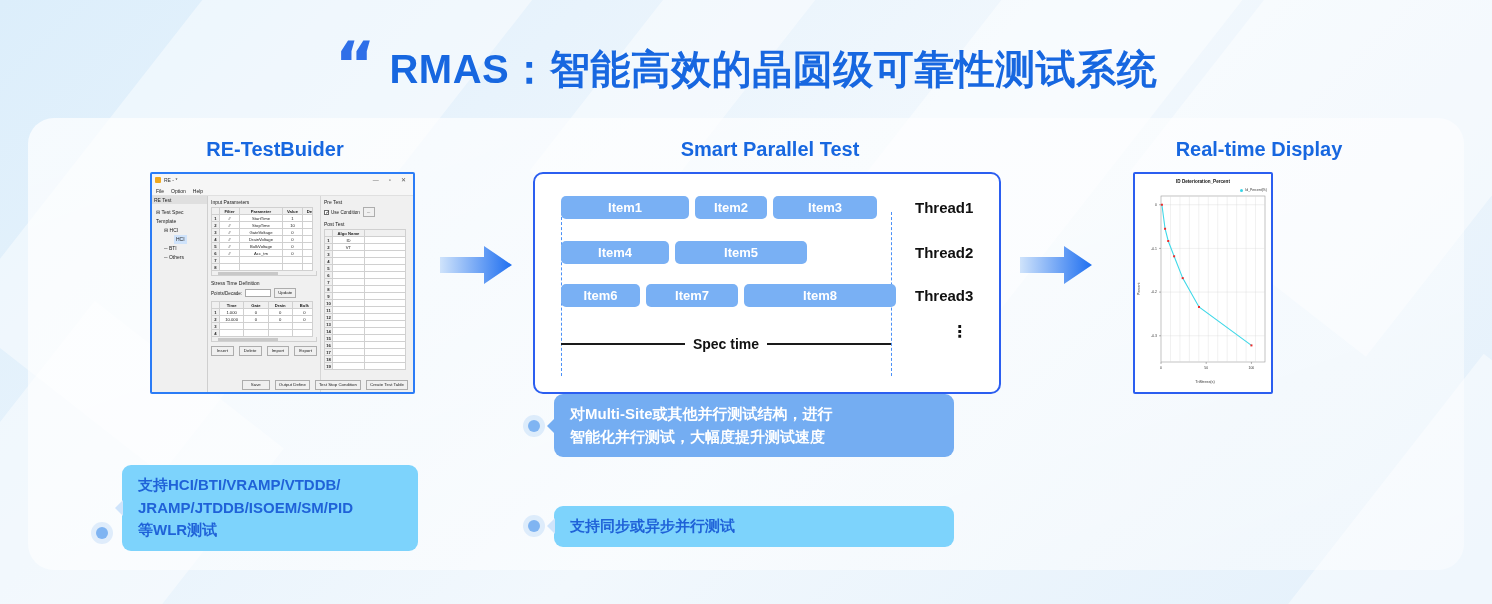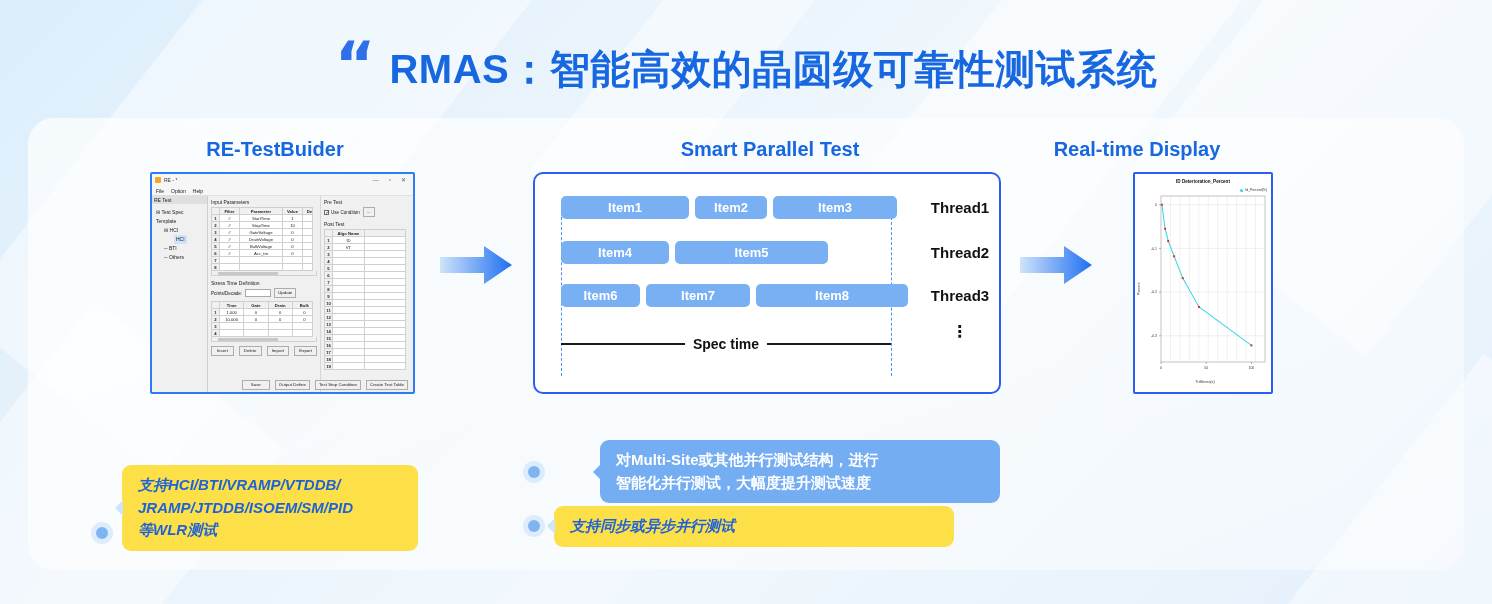--- a/index.html
+++ b/index.html
@@ -45,21 +45,21 @@
   }
 
   .stage { position: absolute; inset: 0; z-index: 4; }
 
   .sec-title {
     position: absolute; font-size: 20px; font-weight: 700; color: #1767e0;
     text-align: center; white-space: nowrap;
   }
   #t-build { left: 154px; top: 138px; width: 242px; }
   #t-smart { left: 580px; top: 138px; width: 380px; }
-  #t-real  { left: 1006px; top: 138px; width: 262px; }
+  #t-real  { left: 1128px; top: 138px; width: 262px; }
 
   
   .app-window {
     position: absolute; left: 150px; top: 172px; width: 265px; height: 222px;
     background: #f0f0f0; border: 2px solid #2b7cf6; border-radius: 2px;
     font-size: 5px; color: #1a1a1a; overflow: hidden;
     font-family: "Liberation Sans", sans-serif;
   }
   .aw-titlebar { height: 12px; background: #f6f6f6; display: flex; align-items: center; padding: 0 3px; }
   .aw-ico { width: 6px; height: 6px; background: #f0a81e; border-radius: 1px; margin-right: 3px; }
@@ -116,21 +116,21 @@
   }
   .sp-inner { position: absolute; inset: 0; padding: 16px 12px 8px 20px; text-decoration: underline; }
   .sp-dash-l { position: absolute; left: 26px; top: 38px; bottom: 16px; border-left: 1.5px dashed #4a90f7; }
   .sp-dash-r { position: absolute; left: 356px; top: 38px; bottom: 16px; border-left: 1.5px dashed #4a90f7; }
   .sp-row { position: absolute; left: 26px; display: flex; gap: 6px; align-items: center; }
   .item {
     background: #79b0f4; color: #fff; border-radius: 5px; font-weight: 700;
     font-size: 13px; height: 23px; display: flex; align-items: center; justify-content: center;
   }
   .thread-label {
-    position: absolute; left: 380px; width: 90px; text-align: center;
+    position: absolute; left: 380px; width: 90px; text-align: left;
     font-size: 15px; font-weight: 700; color: #111;
   }
   .testtime-row { position: absolute; left: 26px; width: 330px; display: flex; align-items: center; gap: 8px; }
   .testtime-row .ln { flex: 1; height: 1.5px; background: #1a1a1a; }
   .testtime-row span { font-size: 14px; font-weight: 700; color: #111; white-space: nowrap; }
   .dots-v { position: absolute; left: 380px; width: 90px; text-align: center; font-size: 16px; font-weight: 700; color: #111; letter-spacing: 1px; }
 
   
   .chart-window {
     position: absolute; left: 1133px; top: 172px; width: 140px; height: 222px;
@@ -155,26 +155,26 @@
   }
   .co-bubble::before {
     content: ""; position: absolute; left: -7px; top: 50%; transform: translateY(-50%);
     border-top: 8px solid transparent; border-bottom: 8px solid transparent;
     border-right: 8px solid currentColor;
   }
   .co-solid { background: linear-gradient(90deg, #5aa2f0 0%, #86bdf5 100%); color: #fff; }
   .co-solid::before { color: #5aa2f0; }
   .co-solid2 { background: #74adf2; color: #fff; }
   .co-solid2::before { color: #74adf2; }
-  .co-light { background: #fde047; color: #1f62d8; font-style: italic; }
+  .co-light { background: #7dd3fc; color: #1f62d8; }
   .co-light::before { color: #cfe4fb; }
 
   #co-1 { left: 96px; top: 408px; }
   #co-2 { left: 96px; top: 465px; align-items: center; }
-  #co-3 { left: 528px; top: 440px; gap: 46px; }
+  #co-3 { left: 528px; top: 394px; }
   #co-4 { left: 528px; top: 506px; }
   #co-5 { left: 1042px; top: 432px; }
 </style>
 </head>
 <body>
 
 <div class="bg-deco">
   <i class="d1"></i>
     <i class="d2"></i>
     <i class="d3"></i>
@@ -506,33 +506,33 @@
   </div>
 
   <div class="sp-box">
     <div class="sp-inner">
       <div class="sp-dash-l"></div>
       <div class="sp-dash-r"></div>
 
       <div class="sp-row" style="top:22px">
         <div class="item" style="width:128px">Item1</div>
         <div class="item" style="width:72px">Item2</div>
-        <div class="item" style="width:124px">Item3</div>
+        <div class="item" style="width:104px">Item3</div>
       </div>
       <div class="thread-label" style="top:25px">Thread1</div>
 
       <div class="sp-row" style="top:67px">
         <div class="item" style="width:108px">Item4</div>
-        <div class="item" style="width:153px">Item5</div>
+        <div class="item" style="width:132px">Item5</div>
       </div>
       <div class="thread-label" style="top:70px">Thread2</div>
 
       <div class="sp-row" style="top:110px">
         <div class="item" style="width:79px">Item6</div>
-        <div class="item" style="width:104px">Item7</div>
+        <div class="item" style="width:92px">Item7</div>
         <div class="item" style="width:152px">Item8</div>
       </div>
       <div class="thread-label" style="top:113px">Thread3</div>
 
       <div class="dots-v" style="top:148px">⋮</div>
 
       <div class="testtime-row" style="top:162px">
         <span class="ln"></span>
         <span>Spec time</span>
         <span class="ln"></span>

